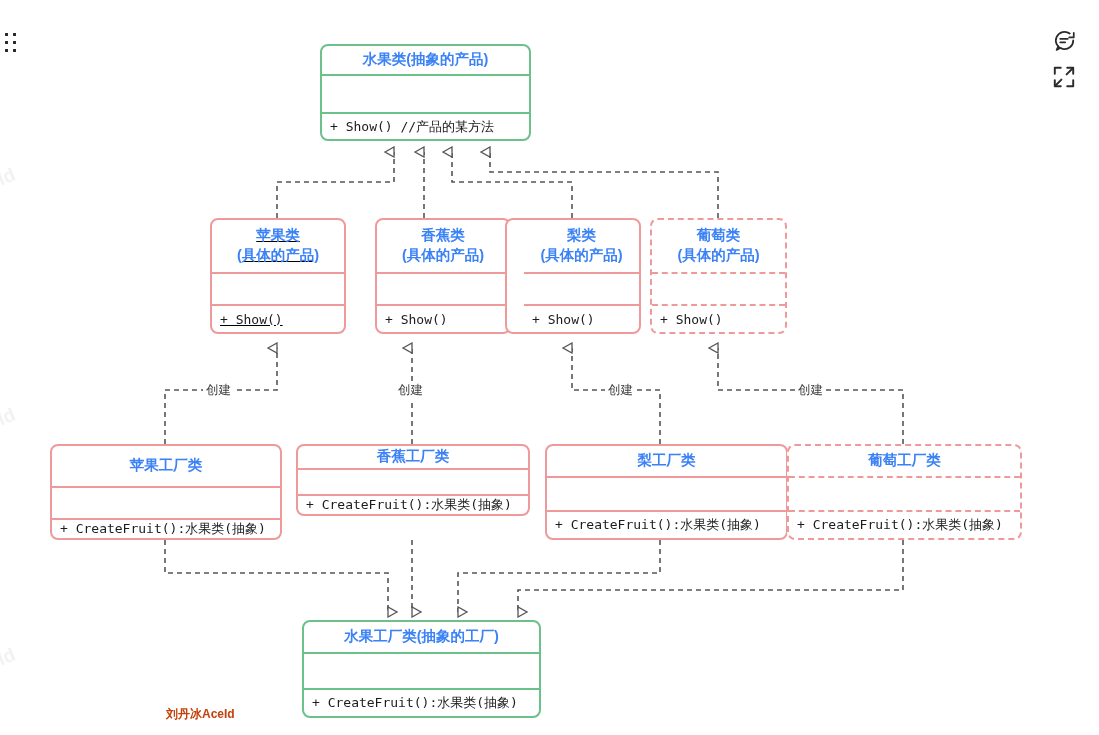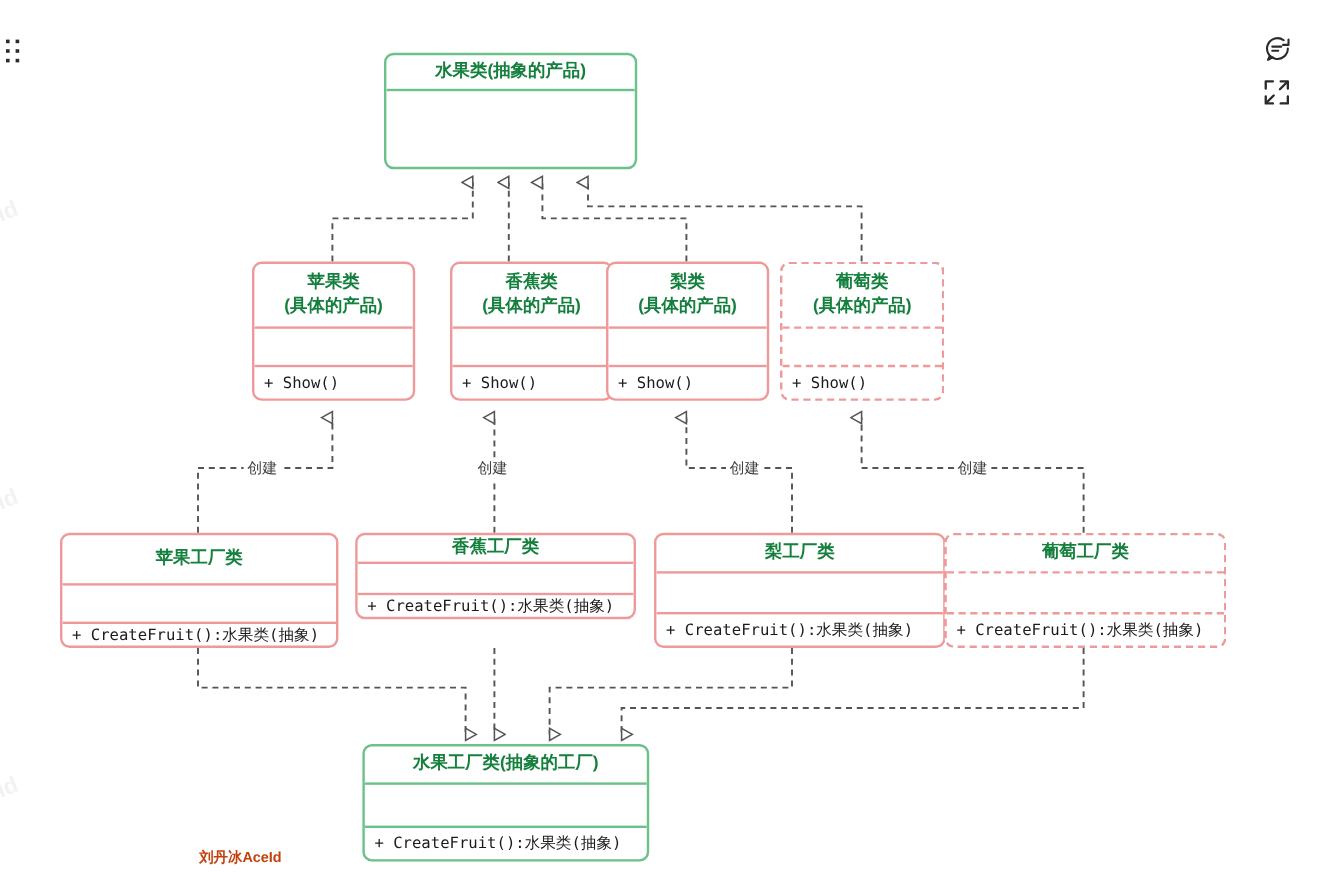--- a/index.html
+++ b/index.html
@@ -36,21 +36,21 @@
   .uml .cell {
     padding: 0 8px;
     display: flex;
     align-items: center;
   }
   .uml .title {
     justify-content: center;
     text-align: center;
     font-weight: bold;
     font-size: 14.5px;
-    color: #15803d;
+    color: #3b82f6;
     line-height: 1.35;
     flex-direction: column;
   }
   .uml .title .sub { font-weight: bold; }
   .uml .attrs { }
   .uml .ops {
     font-family: "DejaVu Sans Mono", "Liberation Mono", monospace;
     font-size: 13px;
     color: #1b1b1b;
     white-space: nowrap;
@@ -172,23 +172,26 @@
   <div class="edge-label" style="left:605px; top:382px;">创建</div>
   <div class="edge-label" style="left:795px; top:382px;">创建</div>
 
   <div class="uml green" style="left:320px; top:44px; width:211px; height:97px;">
     <div class="cell title" style="height:28px;">
       <span>水果类(抽象的产品)</span>
     </div>
     <div class="cell attrs divider" style="height:38px;">
       <span></span>
     </div>
-  </div>
-
-  <div class="uml pink" style="left:210px; top:218px; width:136px; height:116px;">
+    <div class="cell ops divider" style="flex:1;">
+      <span>+ Show() //产品的某方法</span>
+    </div>
+  </div>
+
+  <div class="uml pink" style="left:210px; top:218px; width:136px; height:116px;text-decoration:underline;">
     <div class="cell title" style="height:52px;">
       <span>苹果类</span>
       <span class="sub">(具体的产品)</span>
     </div>
     <div class="cell attrs divider" style="height:32px;">
       <span></span>
     </div>
     <div class="cell ops divider" style="flex:1;">
       <span>+ Show()</span>
     </div>
@@ -200,21 +203,21 @@
       <span class="sub">(具体的产品)</span>
     </div>
     <div class="cell attrs divider" style="height:32px;">
       <span></span>
     </div>
     <div class="cell ops divider" style="flex:1;">
       <span>+ Show()</span>
     </div>
   </div>
 
-  <div class="uml pink" style="left:505px; top:218px; width:136px; height:116px;">
+  <div class="uml pink" style="left:505px; top:218px; width:136px; height:116px;padding-left:17px;">
     <div class="cell title" style="height:52px;">
       <span>梨类</span>
       <span class="sub">(具体的产品)</span>
     </div>
     <div class="cell attrs divider" style="height:32px;">
       <span></span>
     </div>
     <div class="cell ops divider" style="flex:1;">
       <span>+ Show()</span>
     </div>

